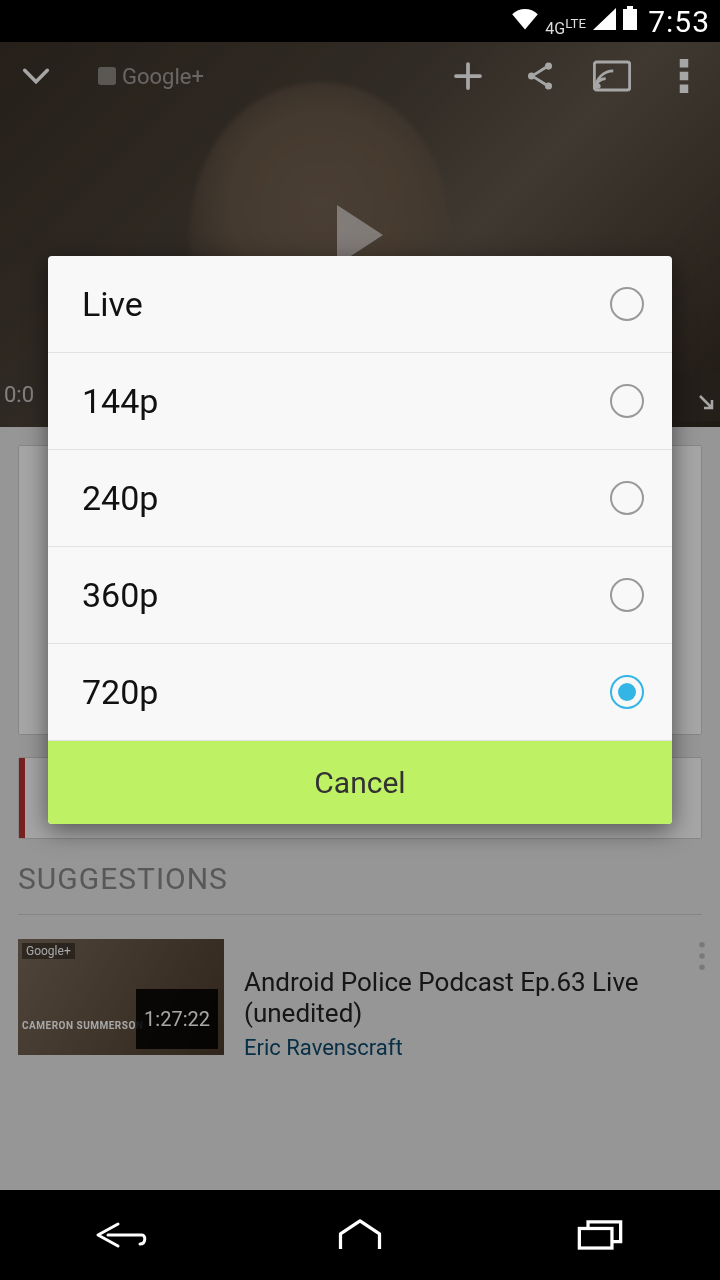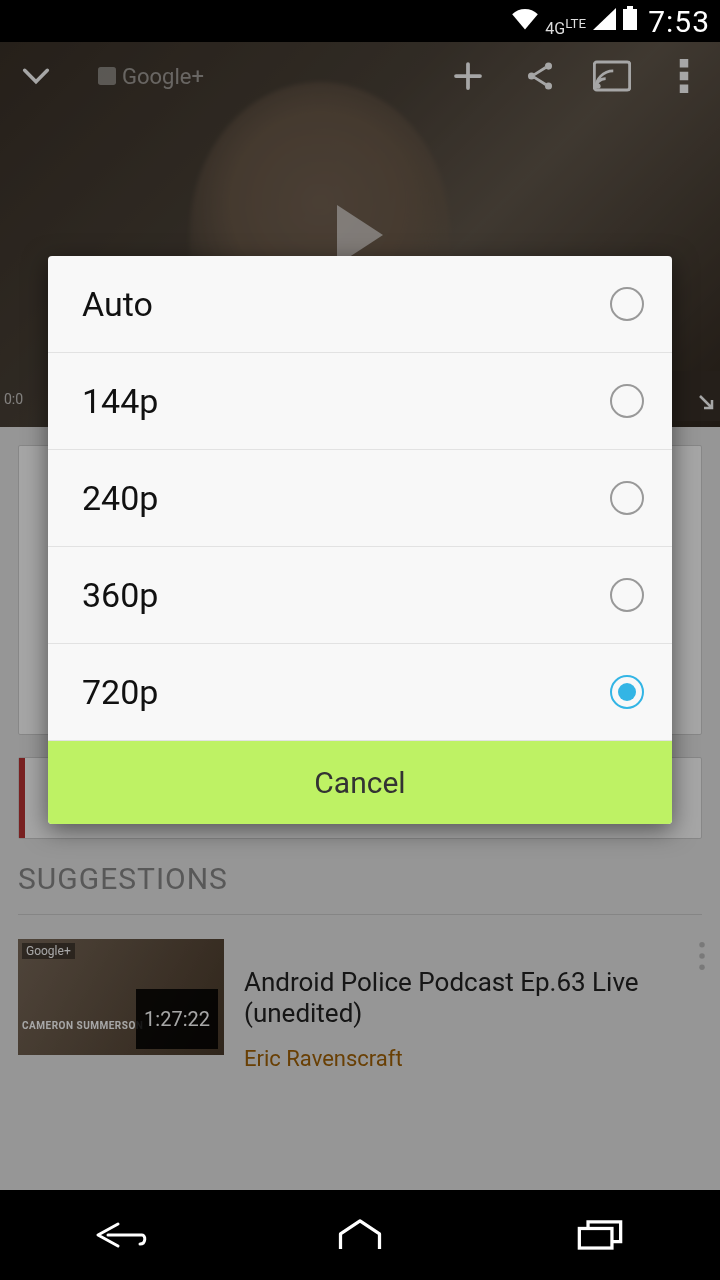--- a/index.html
+++ b/index.html
@@ -60,21 +60,21 @@
     transform: translate(-50%,-50%);
     width: 0; height: 0;
     border-left: 46px solid rgba(255,255,255,0.6);
     border-top: 30px solid transparent;
     border-bottom: 30px solid transparent;
   }
   .time-left {
     position: absolute;
     left: 4px; bottom: 20px;
     color: rgba(255,255,255,0.7);
-    font-size: 14px;
+    font-size: 22px;
   }
   .thumb-right {
     position: absolute;
     right: 0; bottom: 6px;
     width: 92px; height: 50px;
     background: #3a3028;
   }
   .thumb-right .expand {
     position: absolute; right: 4px; bottom: 4px;
     color: #fff; font-size: 20px;
@@ -112,21 +112,21 @@
   }
   .sugg-thumb .gtag {
     position:absolute; left:4px; top:4px;
     color:#fff; font-size:12px; background:rgba(0,0,0,.4); padding:1px 4px;
   }
   .sugg-thumb .name {
     position:absolute; left:4px; bottom:24px;
     color:#fff; font-size:10px; font-weight:bold; letter-spacing:.5px;margin-top:12px;
   }
   .sugg-meta .title { font-size: 26px; color: #222; line-height: 1.2; margin-top: 28px; }
-  .sugg-meta .author { font-size: 22px; color: #a16207; margin-top: 17px; }
+  .sugg-meta .author { font-size: 22px; color: #0c4a6e; margin-top: 6px; }
 
   .scrim {
     position: absolute; inset: 42px 0 90px 0;
     background: rgba(0,0,0,0.35);
   }
 
   .dialog {
     position: absolute;
     left: 48px; right: 48px;
     top: 256px;
@@ -279,21 +279,21 @@
       </div>
     </div>
   </div>
 </div>
 
 <div class="scrim"></div>
 
 <div class="dialog">
   <div id="options-container">
       <div class="option">
-        <span class="label">Auto</span>
+        <span class="label">Live</span>
         <span class="radio"></span>
       </div>
       <div class="option">
         <span class="label">144p</span>
         <span class="radio"></span>
       </div>
       <div class="option">
         <span class="label">240p</span>
         <span class="radio"></span>
       </div>

